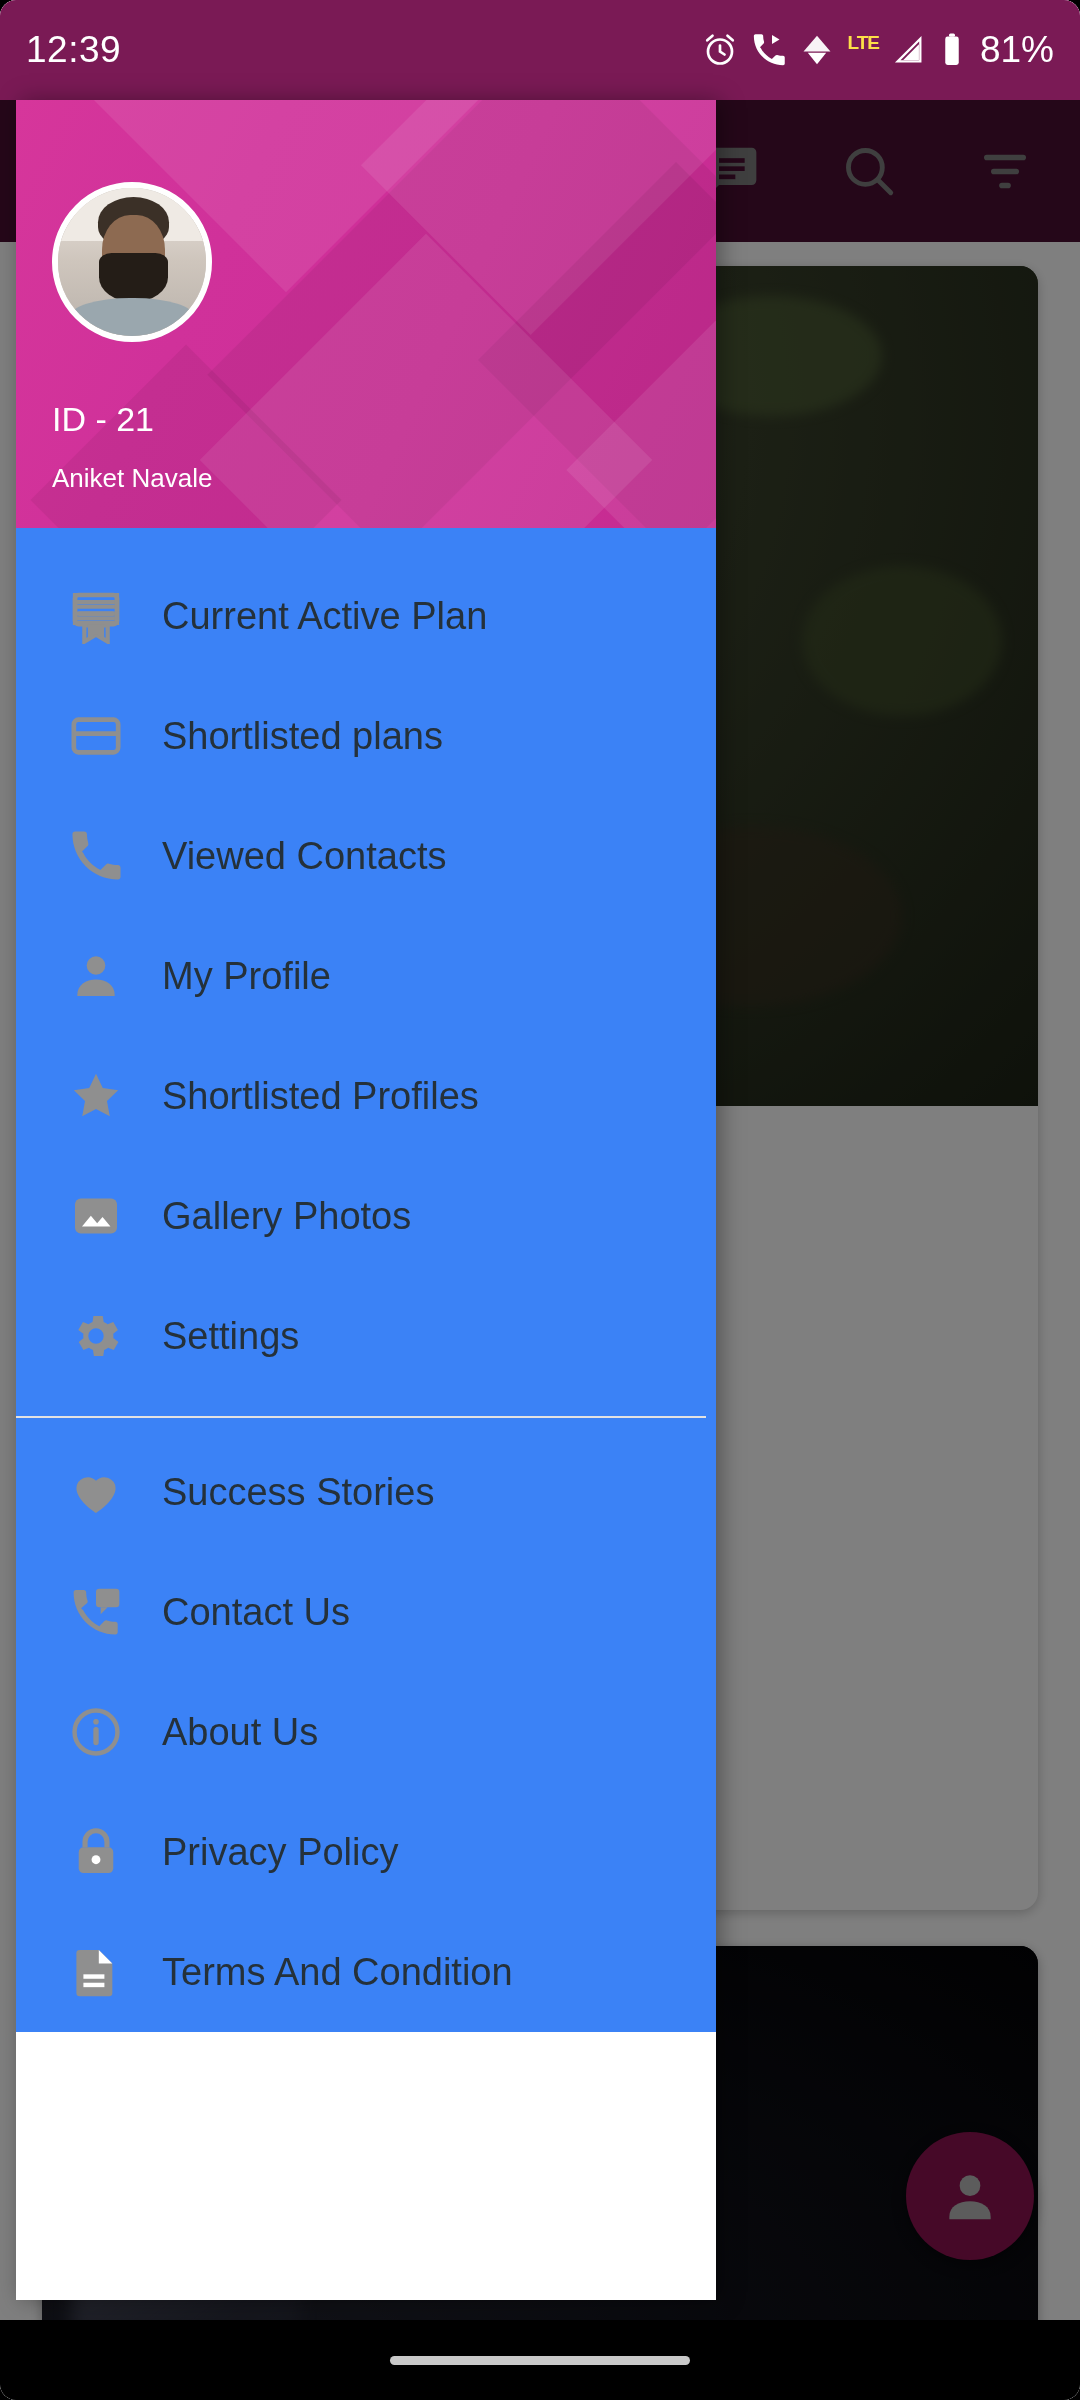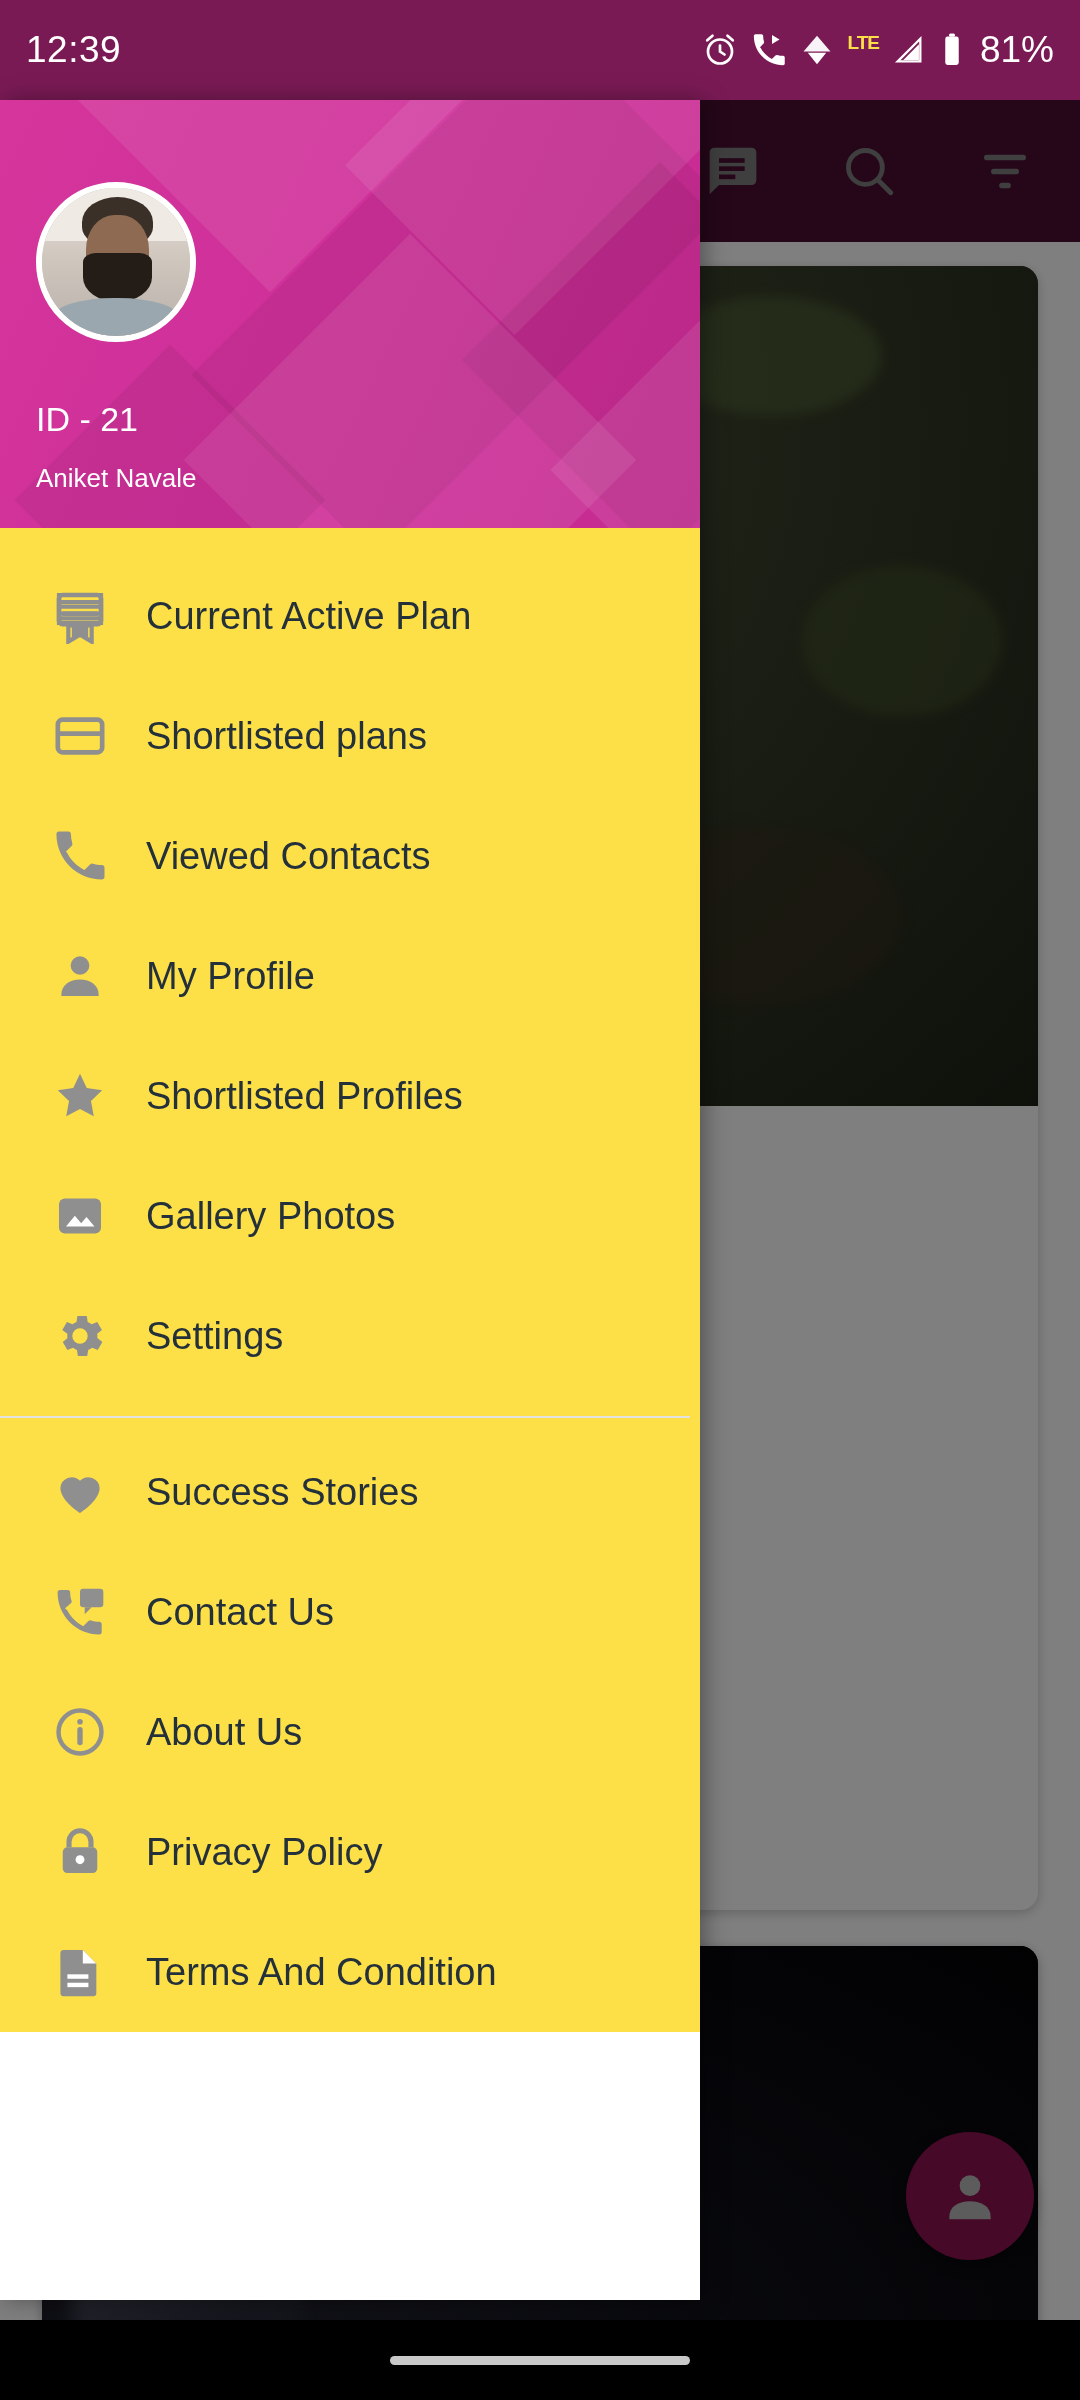--- a/index.html
+++ b/index.html
@@ -2,21 +2,21 @@
 <html><head>
 <meta charset="utf-8">
 <style>
   * { margin:0; padding:0; box-sizing:border-box; }
   html,body {
     width:1080px; height:2400px;
     background:#000;
     font-family:"Liberation Sans", sans-serif;
     overflow:hidden;
   }
-  #screen { position:relative; width:1080px; height:2400px; overflow:hidden; background:#ffffff; }
+  #screen { position:relative; width:1080px; height:2400px; overflow:hidden; background:#ffffff;border-radius:16px; }
 
   
   #app-layer { position:absolute; inset:0; background:#ffffff; }
 
   .status-bar {
     position:absolute; top:0; left:0; width:1080px; height:100px;
     background:#7A1A55;
     display:flex; align-items:center; justify-content:space-between;
     padding:0 26px; z-index:40;
   }
@@ -88,21 +88,21 @@
     border-radius:50%; background:#8C1250;
     display:flex; align-items:center; justify-content:center;
     box-shadow:0 5px 14px rgba(0,0,0,.4);
     z-index:30;
   }
 
   .scrim { position:absolute; top:100px; left:0; width:1080px; height:2300px; background:rgba(0,0,0,.50); z-index:35; }
 
   
   .drawer {
-    position:absolute; top:100px; left:0; width:700px; height:2200px;
+    position:absolute; top:100px; left:16px; width:700px; height:2200px;
     background:#fff; z-index:50; overflow:hidden;
     box-shadow:5px 0 22px rgba(0,0,0,.35);
   }
   .drawer-header {
     position:relative; width:700px; height:428px;
     background:linear-gradient(115deg,#D6369B 0%, #D0319A 30%, #CE2E98 60%, #C42B90 100%);
     overflow:hidden;
   }
   .dh-pattern { position:absolute; inset:0; overflow:hidden; }
   .dh-pattern i {
@@ -120,21 +120,21 @@
   .av-wall { position:absolute; left:0; top:0; width:100%; height:36%; background:#efeae4; }
   .av-hair { position:absolute; left:27%; top:6%; width:48%; height:34%; border-radius:50% 50% 40% 40%; background:#3b3027; }
   .av-face { position:absolute; left:30%; top:18%; width:42%; height:52%; border-radius:45% 45% 48% 48%; background:#8d6a51; }
   .av-beard { position:absolute; left:28%; top:44%; width:46%; height:33%; border-radius:20% 20% 55% 55%; background:#241d17; }
   .av-shirt { position:absolute; left:8%; bottom:0; width:84%; height:26%; border-radius:48% 48% 0 0; background:#9aa7ae; }
 
   .dh-text { position:absolute; left:36px; top:300px; z-index:3; }
   .dh-id { color:#fff; font-size:34px; margin-bottom:24px; }
   .dh-name { color:#fff; font-size:26px; margin-bottom:22px; }
 
-  .menu { padding-top:28px; background:#fde047; }
+  .menu { padding-top:28px; background:#3b82f6; }
   .menu-item {
     display:flex; align-items:center; height:120px; padding-left:52px;
     cursor:pointer;
   }
   .mi-icon { width:68px; display:flex; align-items:center; justify-content:flex-start; }
   .mi-icon svg { display:block; }
   .mi-label { font-size:38px; color:#25313a; margin-left:26px; }
   .menu-divider { height:2px; background:#e2e2e2; margin:20px 0 14px 0; width:690px; }
 
   .nav-gesture {

